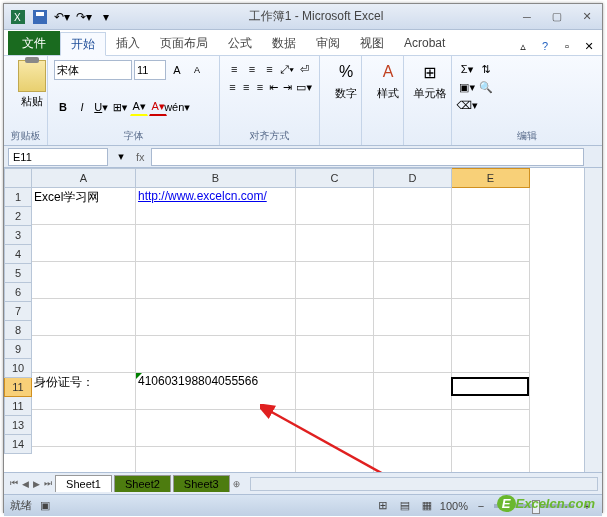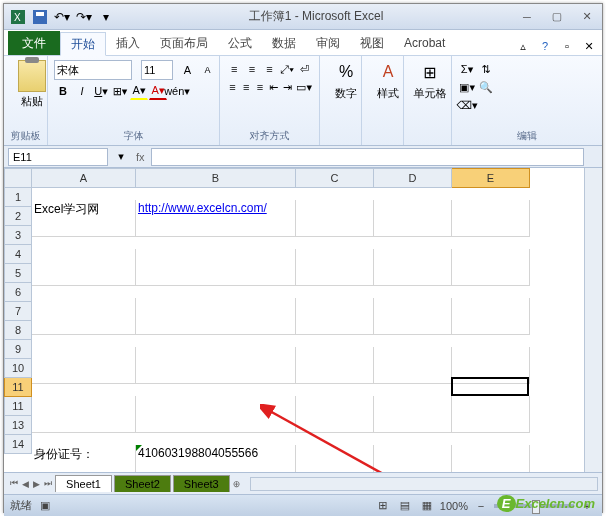--- a/index.html
+++ b/index.html
@@ -15,42 +15,42 @@
 .file-tab { background: #1a6b1f; color: #fff; padding: 4px 14px; font-size: 12px; height: 24px; display: flex; align-items: center; }
 .ribbon-tab { padding: 4px 10px; font-size: 12px; color: #444; cursor: pointer; height: 24px; display: flex; align-items: center; }
 .ribbon-tab.active { background: #f7faff; border: 1px solid #c5d4e8; border-bottom: 1px solid #f7faff; margin-bottom: -1px; color: #1f4e99; }
 .ribbon-help { margin-left: auto; margin-right: 4px; display: flex; gap: 4px; }
 .ribbon { height: 90px; background: linear-gradient(#f7faff, #e6eef9); border-bottom: 1px solid #aebfd6; display: flex; }
 .ribbon-group { border-right: 1px solid #c5d4e8; padding: 4px 6px 2px; display: flex; flex-direction: column; justify-content: space-between; }
 .group-label { font-size: 10px; color: #5a6d8c; text-align: center; margin-top: 6px; }
 .paste-btn { width: 44px; display: flex; flex-direction: column; align-items: center; gap: 2px; font-size: 11px; }
 .paste-icon { width: 28px; height: 32px; background: linear-gradient(#f8e8a8,#e8d070); border: 1px solid #c0a850; position: relative; }
 .paste-icon::before { content: ""; position: absolute; top: -4px; left: 6px; width: 14px; height: 6px; background: #888; border-radius: 2px; }
-.font-row { display: flex; gap: 9px; align-items: center; margin-bottom: 2px; justify-content: flex-end; }
+.font-row { display: flex; gap: 2px; align-items: center; margin-bottom: 18px; }
 .font-sel { border: 1px solid #a9b9d0; background: #fff; font-size: 11px; padding: 1px 2px; height: 20px; }
 .font-name { width: 78px; }
 .font-size { width: 32px; }
 .btn-sm { width: 18px; height: 18px; border: 1px solid transparent; display: flex; align-items: center; justify-content: center; font-size: 11px; cursor: pointer; }
 .icon-row { display: flex; gap: 1px; }
 .big-btn { width: 40px; display: flex; flex-direction: column; align-items: center; font-size: 11px; gap: 2px; }
 .big-ico { width: 24px; height: 24px; display: flex; align-items: center; justify-content: center; font-size: 16px; }
 .namebox-row { height: 22px; background: #e6edf6; border-bottom: 1px solid #aebfd6; display: flex; align-items: center; }
 .namebox { width: 100px; border: 1px solid #a9b9d0; background: #fff; font-size: 11px; padding: 1px 4px; margin: 0 4px; height: 18px; }
 .fx-label { font-size: 11px; color: #666; padding: 0 6px; }
 .formula-bar { flex: 1; border: 1px solid #a9b9d0; background: #fff; height: 18px; margin-right: 18px; }
 .grid-area { position: relative; height: 304px; overflow: hidden; background: #fff; }
 .grid-corner { position: absolute; top: 0; left: 0; width: 28px; height: 20px; background: #e8eef5; border: 1px solid #b8c6d8; }
 .col-headers { position: absolute; top: 0; left: 28px; right: 18px; height: 20px; display: flex; }
 .col-h { background: #e8eef5; border-right: 1px solid #b8c6d8; border-bottom: 1px solid #b8c6d8; border-top: 1px solid #b8c6d8; font-size: 11px; color: #333; display: flex; align-items: center; justify-content: center; }
 .col-h.sel { background: #f8d078; border-color: #d09020; }
 .row-headers { position: absolute; top: 20px; left: 0; width: 28px; }
 .row-h { height: 19px; background: #e8eef5; border-bottom: 1px solid #b8c6d8; border-right: 1px solid #b8c6d8; border-left: 1px solid #b8c6d8; font-size: 11px; color: #333; display: flex; align-items: center; justify-content: center; }
 .row-h.sel { background: #f8d078; border-color: #d09020; }
 .cells { position: absolute; top: 20px; left: 28px; right: 18px; bottom: 0; }
-.cell-row { display: flex; height: 37px; margin-top: 12px; }
+.cell-row { display: flex; height: 37px; }
 .cell { border-right: 1px solid #d4d4d4; border-bottom: 1px solid #d4d4d4; font-size: 12px; padding: 1px 2px; white-space: nowrap; overflow: visible; }
 .cell.link { color: #0000ee; text-decoration: underline; }
 .cell.id-val { position: relative; }
 .green-tri { position: absolute; top: 0; left: 0; width: 0; height: 0; border-top: 6px solid #008000; border-right: 6px solid transparent; }
 .sel-cell { border: 2px solid #000; position: absolute; pointer-events: none; }
 .vscroll { position: absolute; top: 0; right: 0; width: 18px; bottom: 0; background: #e8eef5; border-left: 1px solid #b8c6d8; }
 .sheet-tabs { height: 22px; background: #e6edf6; border-top: 1px solid #aebfd6; display: flex; align-items: center; padding: 0 4px; }
 .s-nav { font-size: 9px; color: #666; padding: 0 2px; cursor: pointer; }
 .s-tab { background: #fff; border: 1px solid #999; border-bottom: none; font-size: 11px; padding: 2px 10px; margin: 0 1px; cursor: pointer; }
 .s-tab.inactive { background: #4d7c0f; }

